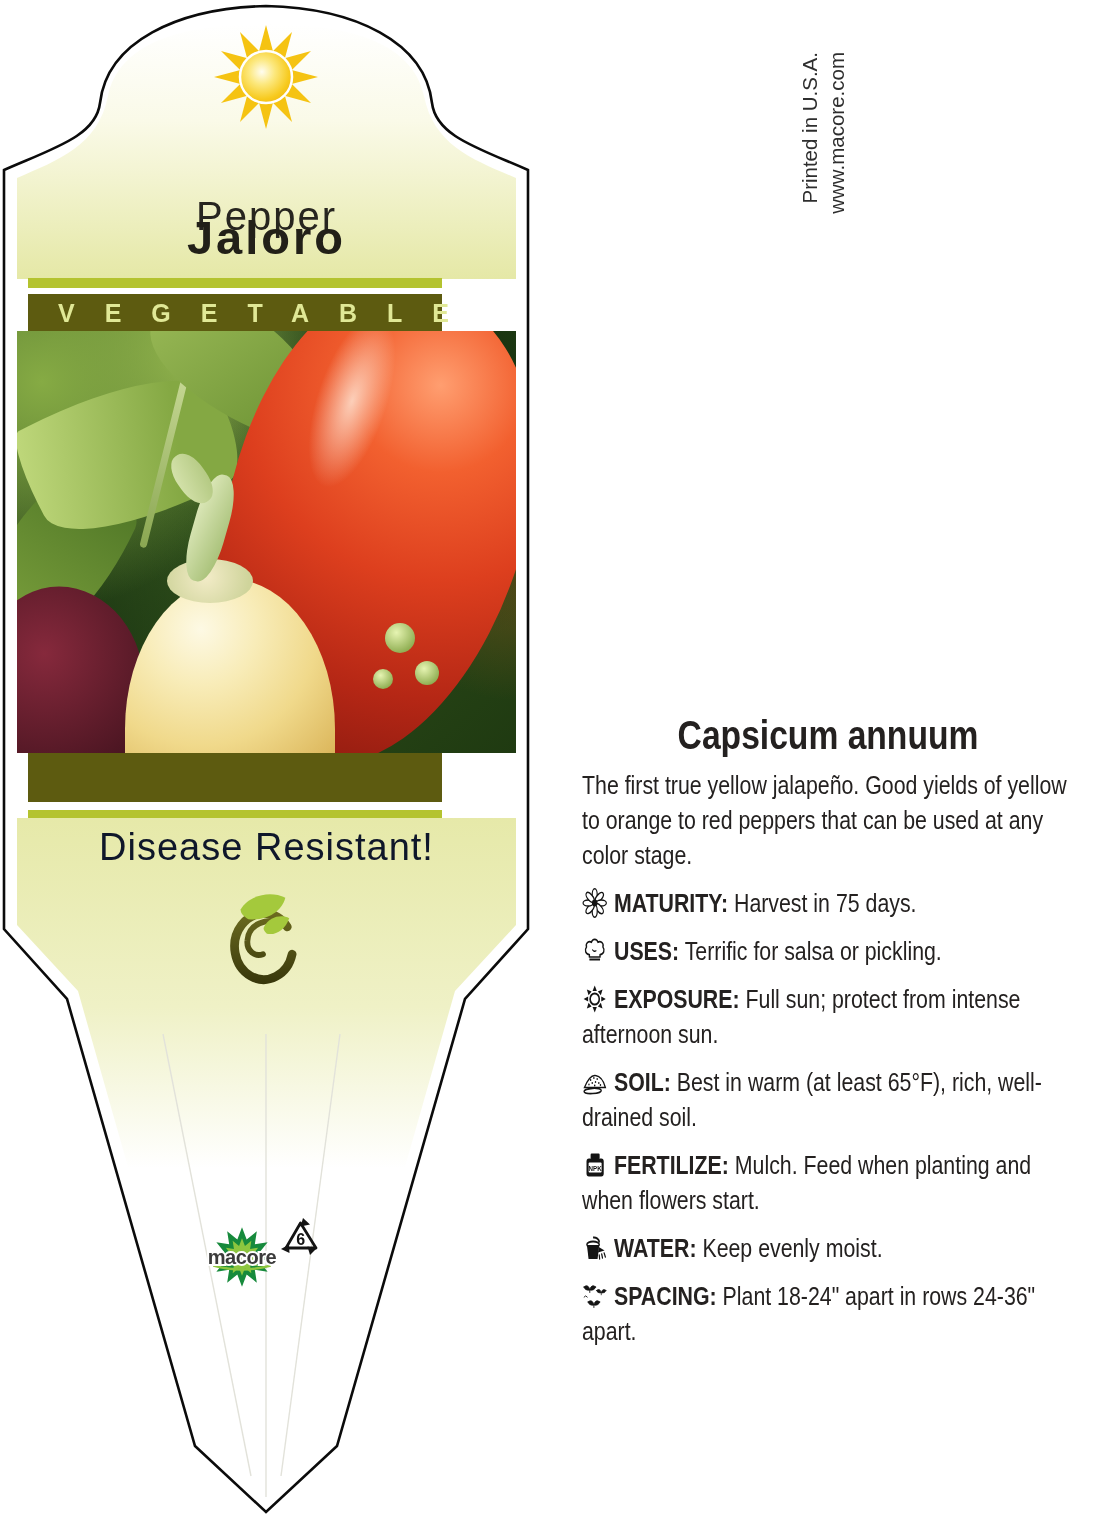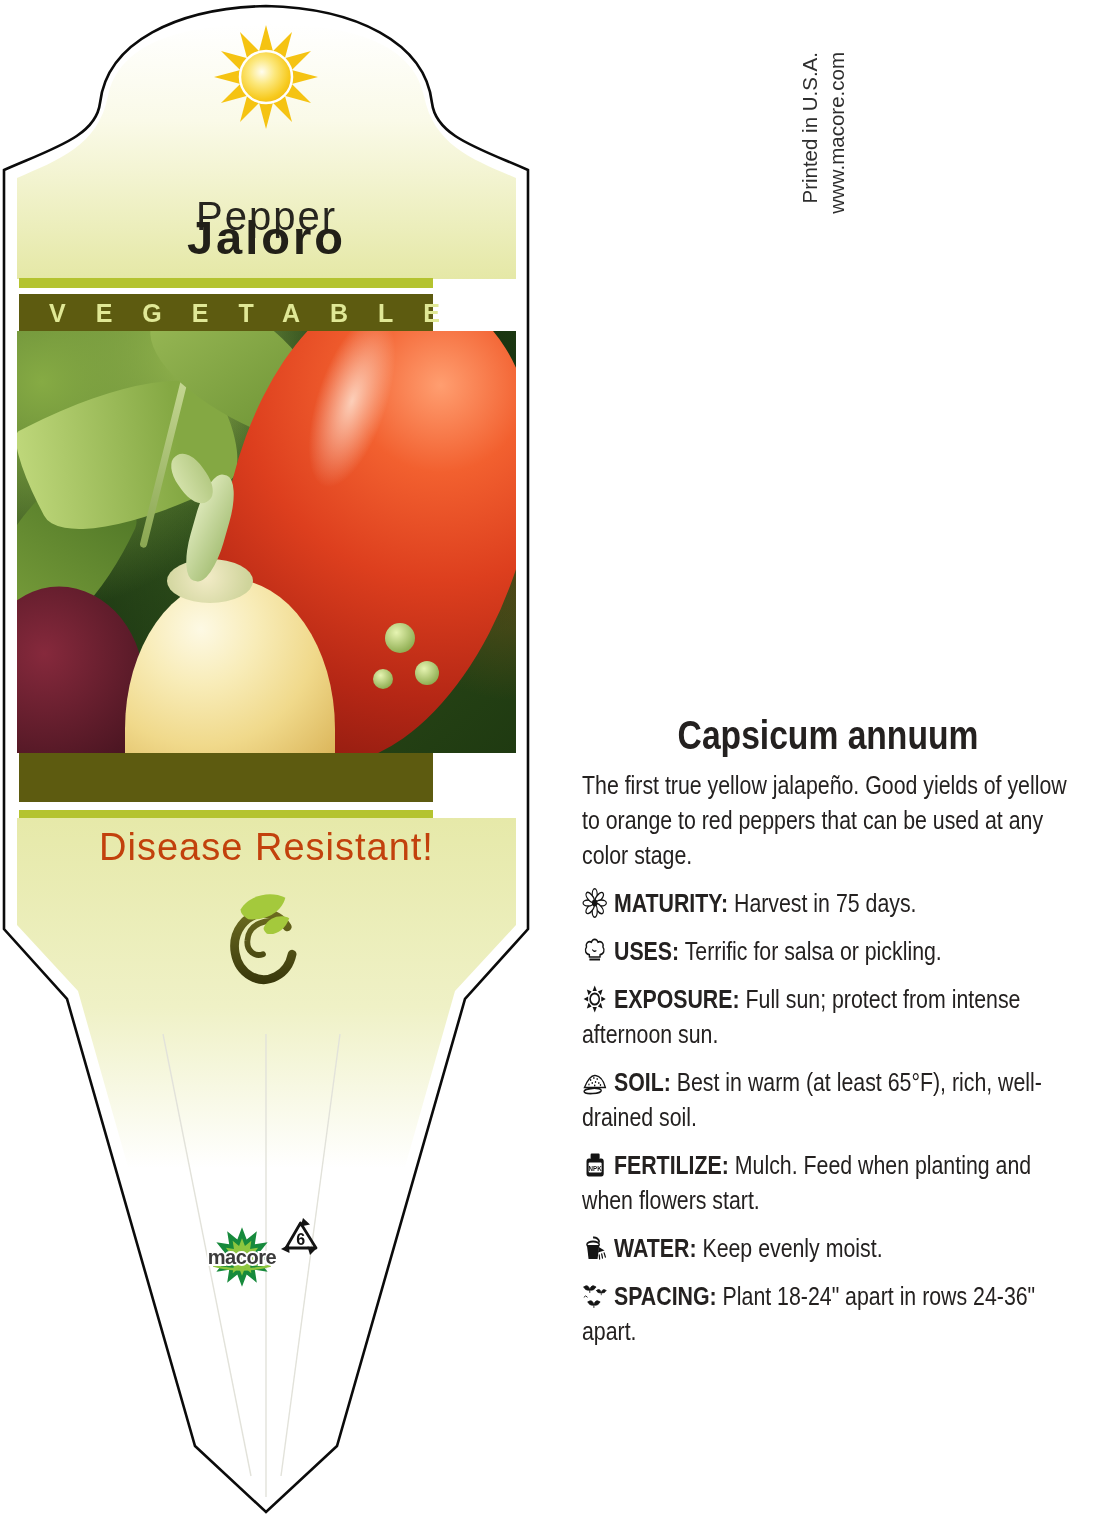--- a/index.html
+++ b/index.html
@@ -5,28 +5,28 @@
   html,body{margin:0;padding:0;background:#fff;}
   body{width:1094px;height:1519px;position:relative;font-family:"Liberation Sans",sans-serif;overflow:hidden;}
   .abs{position:absolute;}
   svg.shape{position:absolute;top:0;}
   
   .sun-wrap{left:209px;top:22px;width:114px;height:110px;}
   .plant-type{left:0;top:170px;width:533px;text-align:center;font-size:40px;line-height:44px;
     color:#27251f;letter-spacing:2px;margin-top:24px;}
   .variety{left:0;top:212px;width:533px;text-align:center;font-size:47px;line-height:52px;
     font-weight:bold;color:#222018;letter-spacing:3px;}
-  .bar{left:19px;width:414px;}
+  .bar{left:28px;width:414px;}
   .bar-green-top{top:278px;height:10px;background:#b4c32f;}
   .bar-olive-top{top:294px;height:37px;background:#5d5b10;color:#e0e896;font-size:25px;font-weight:bold;
     line-height:38px;letter-spacing:30px;padding-left:30px;box-sizing:border-box;text-align:center;white-space:nowrap;}
   .bar-olive-bottom{top:753px;height:49px;background:#5d5b10;}
   .bar-green-bottom{top:810px;height:8px;background:#b4c32f;}
   .callout{left:0;top:824px;width:533px;text-align:center;font-size:38px;line-height:46px;
-    color:#c2410c;letter-spacing:1px;}
+    color:#0f172a;letter-spacing:1px;}
   .leaf-wrap{left:212px;top:890px;width:100px;height:105px;}
   .macore-wrap{left:198px;top:1224px;width:88px;height:66px;}
   .recycle-wrap{left:279px;top:1216px;width:44px;height:46px;}
   
   .photo{position:absolute;left:17px;top:331px;width:499px;height:422px;overflow:hidden;
     background:
       radial-gradient(circle at 88% 10%, rgba(15,40,12,.85), rgba(15,40,12,0) 45%),
       radial-gradient(circle at 100% 55%, rgba(150,90,30,.5), rgba(150,90,30,0) 25%),
       radial-gradient(circle at 5% 12%, #86ab44, rgba(134,171,68,0) 38%),
       radial-gradient(circle at 35% 5%, #9dbd55, rgba(157,189,85,0) 30%),

